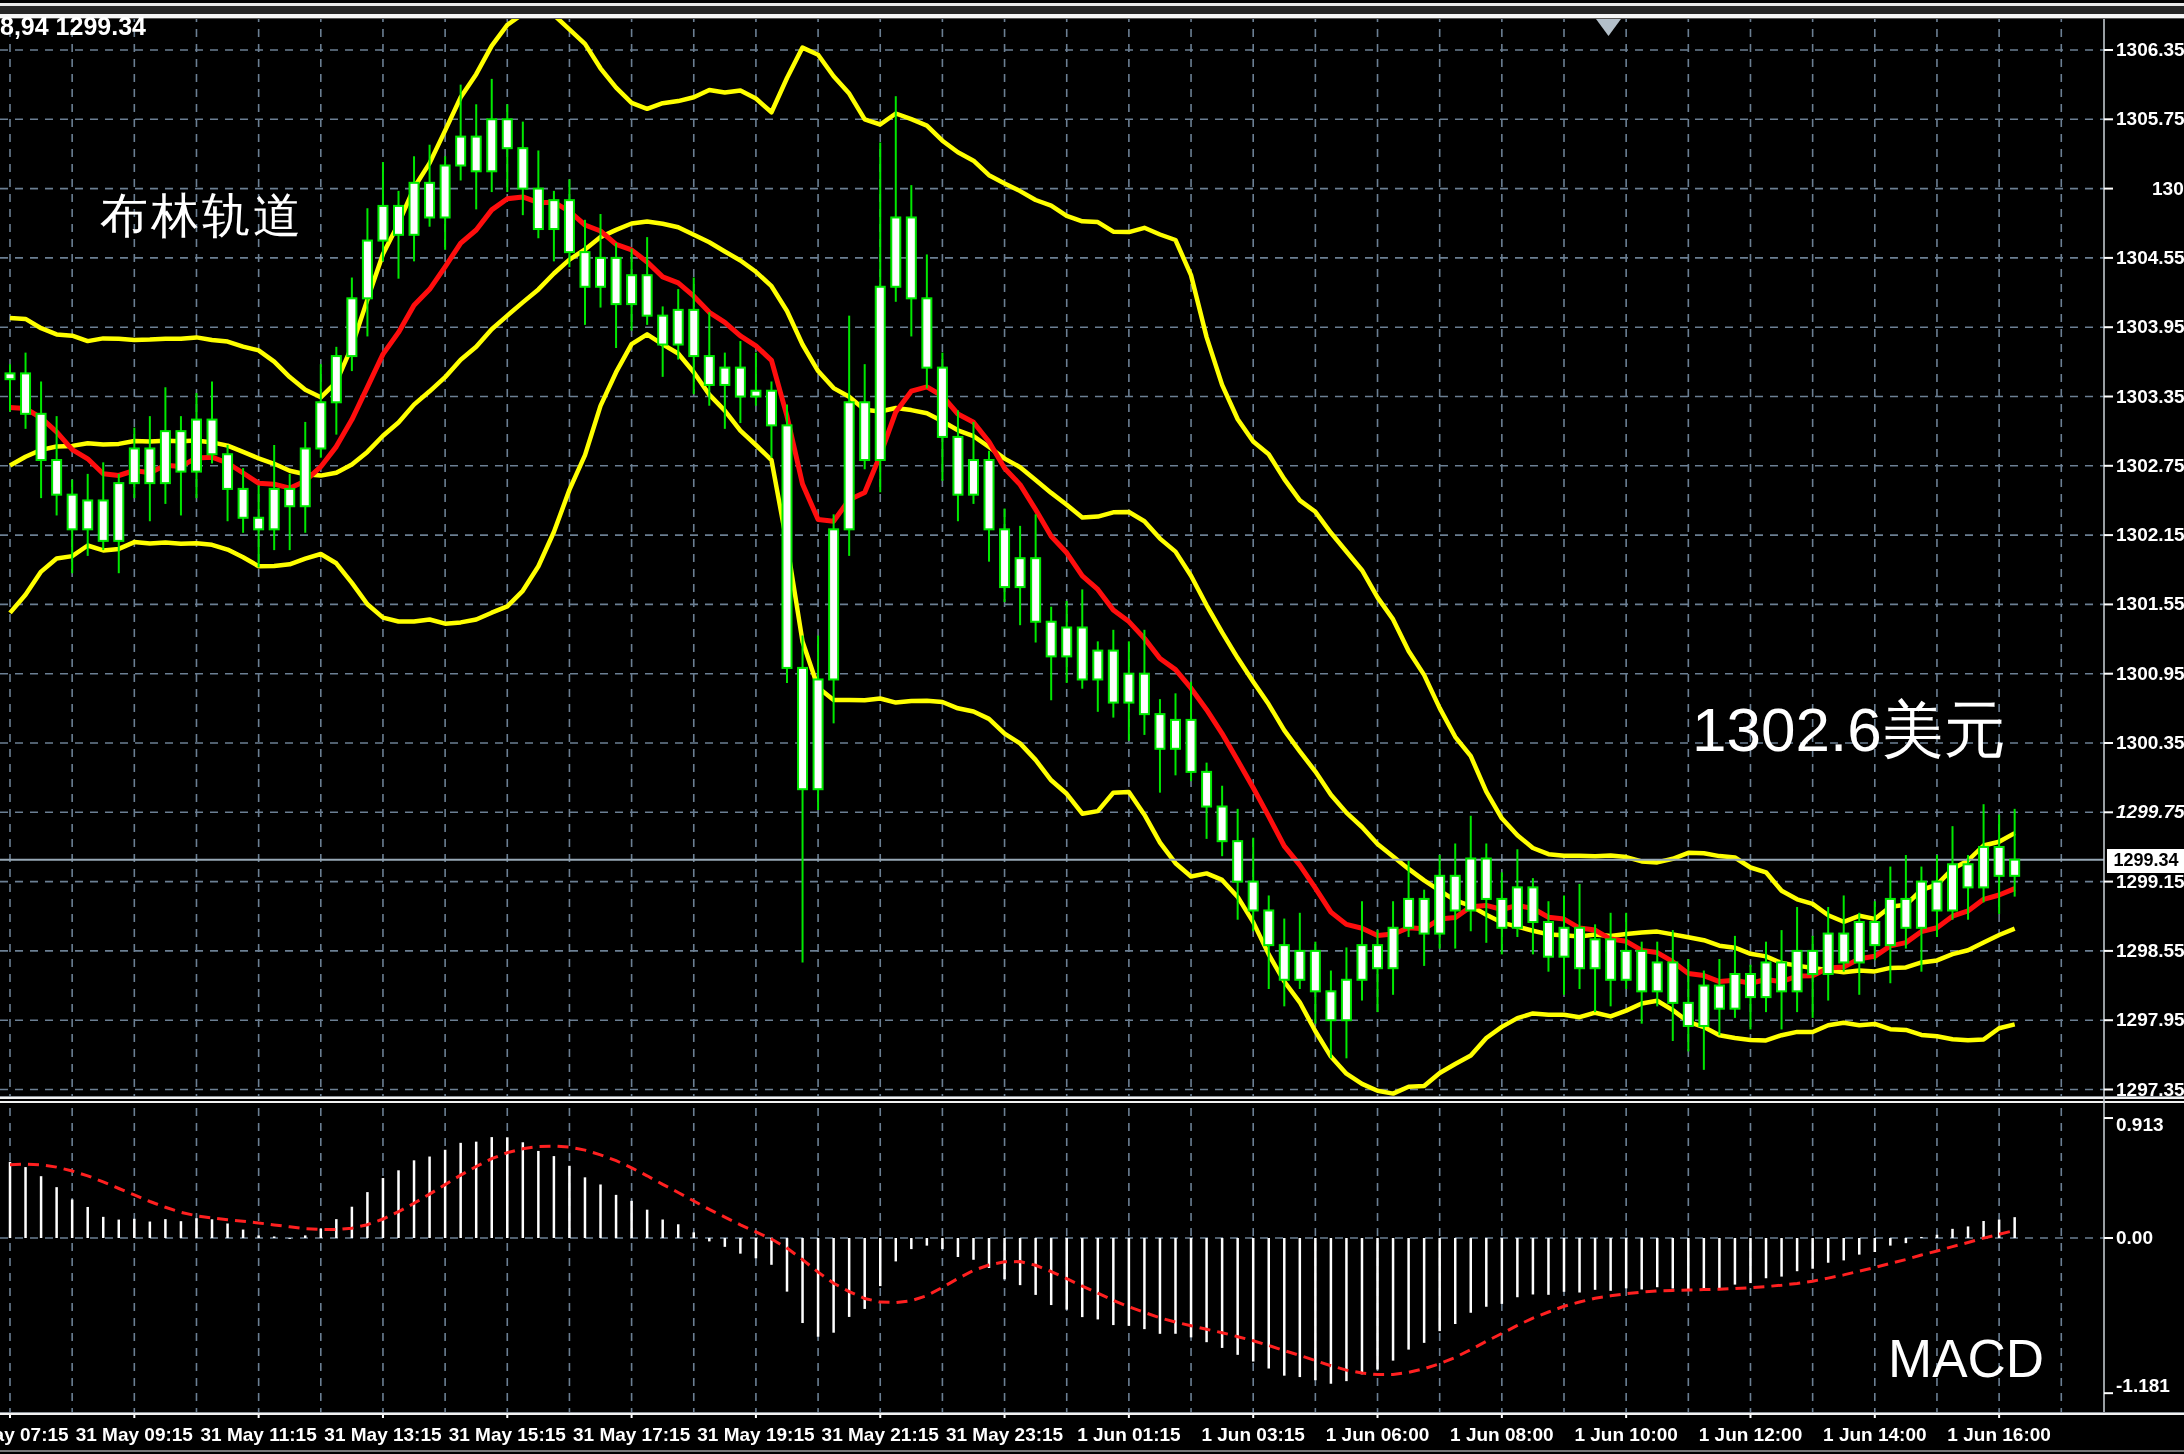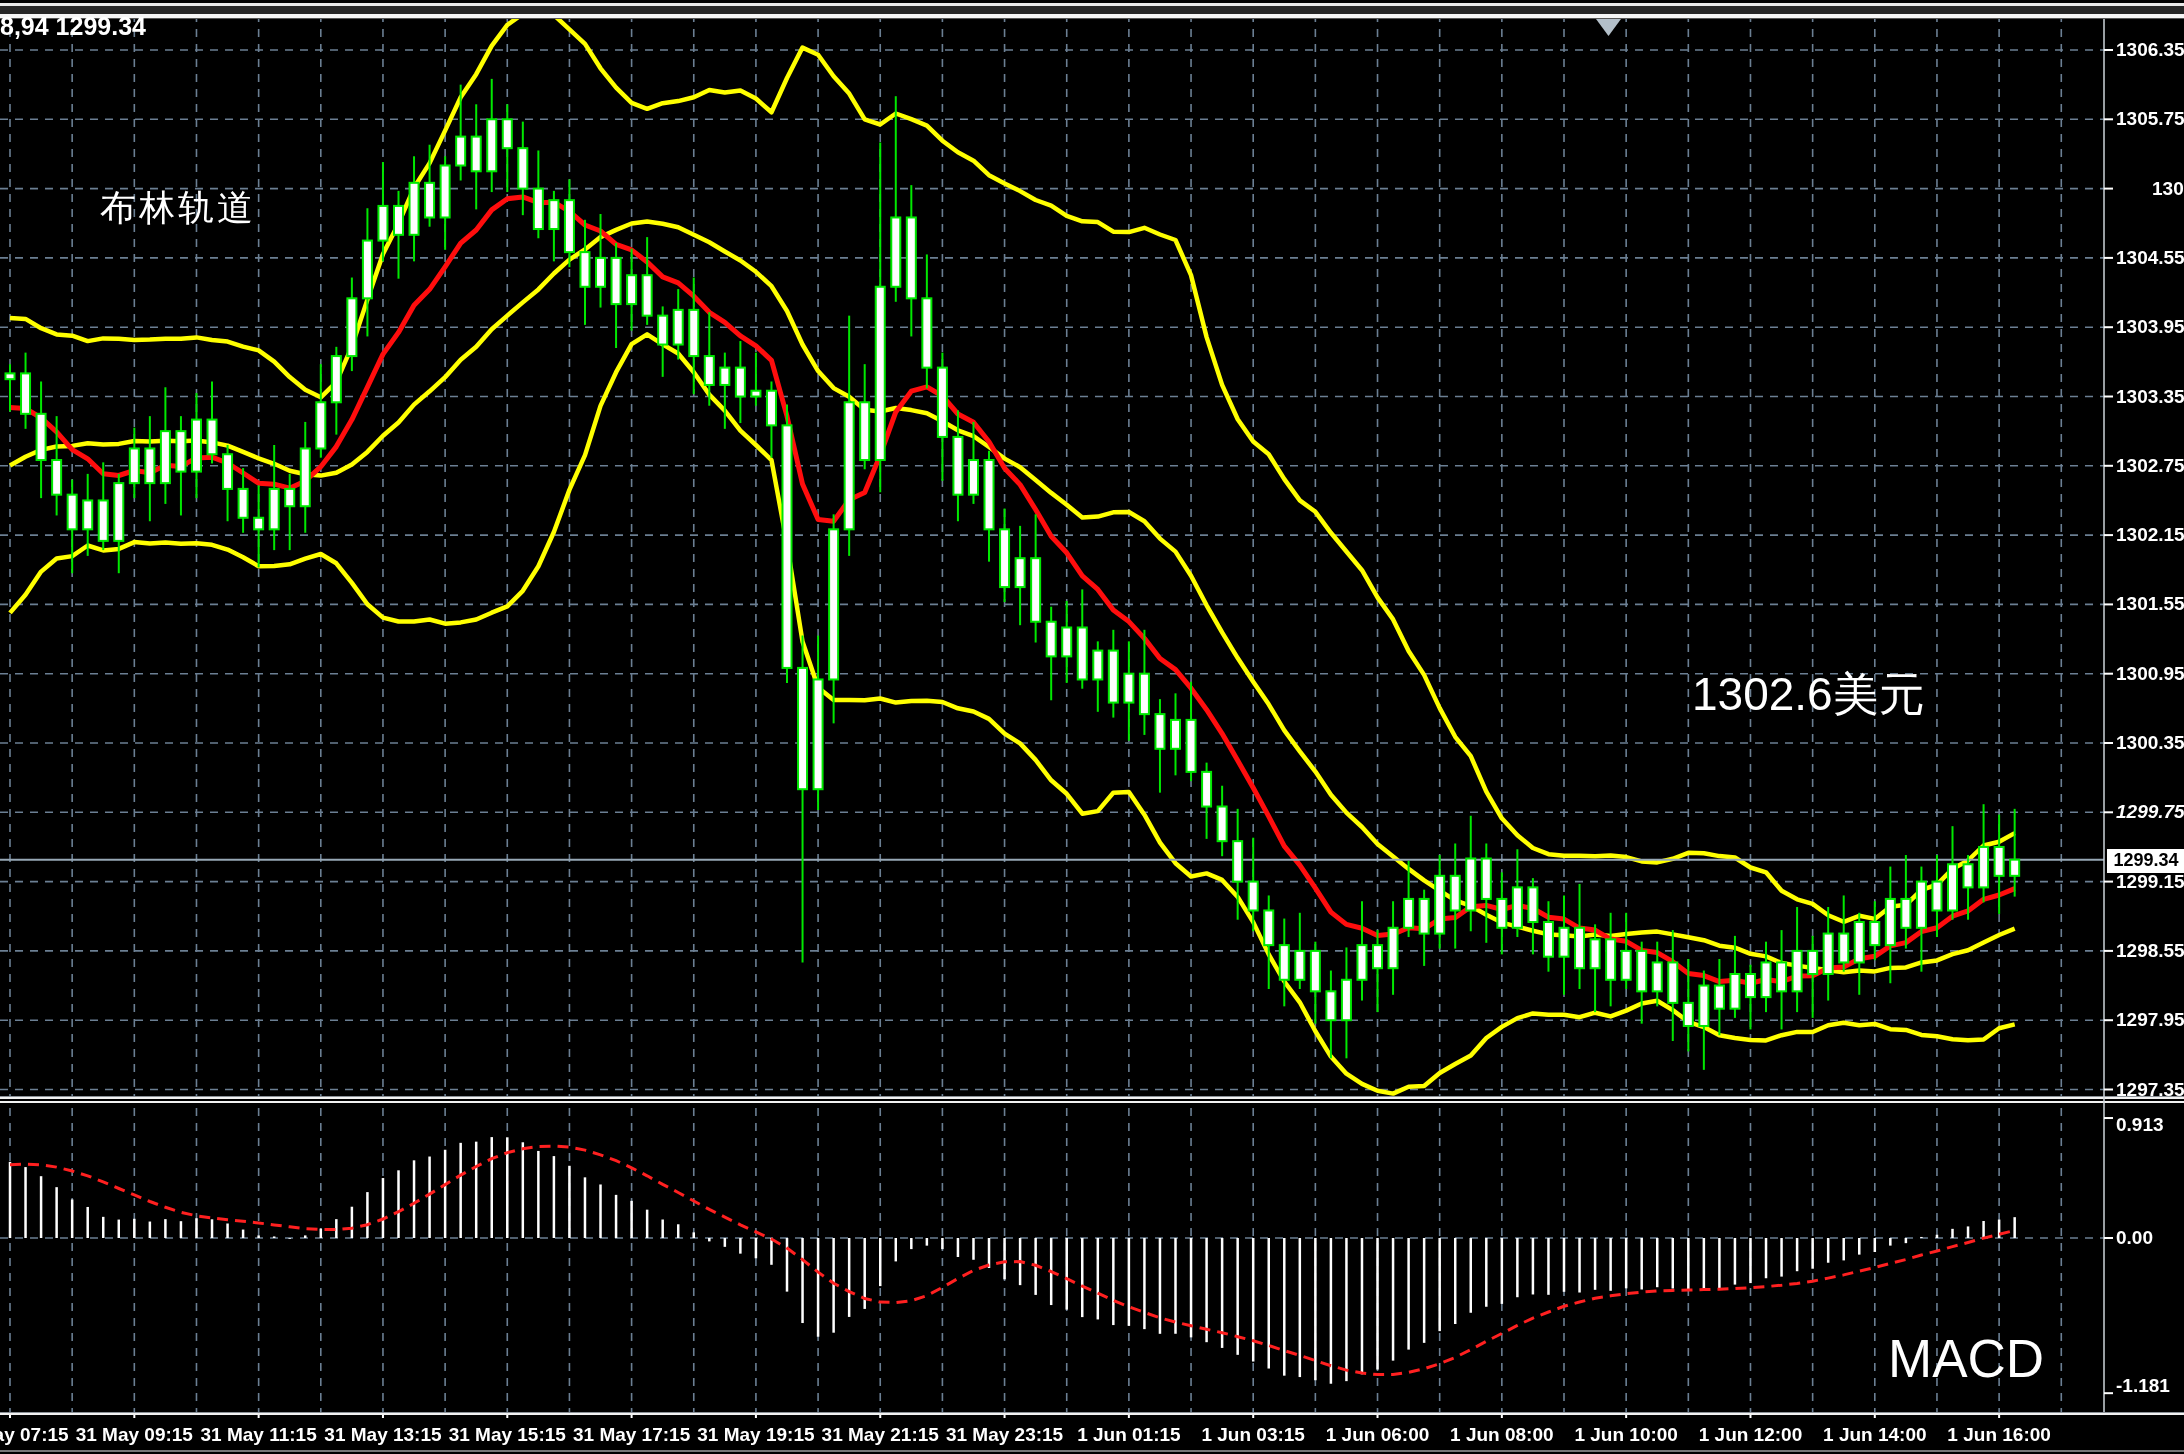--- a/index.html
+++ b/index.html
@@ -4,22 +4,22 @@
 <style>
   html,body{margin:0;padding:0;background:#000;}
   #screen{position:relative;width:2184px;height:1454px;background:#000;overflow:hidden;
           font-family:"Liberation Sans","DejaVu Sans",sans-serif;}
   #chart-svg{position:absolute;left:0;top:0;}
   .axis-label{position:absolute;color:#ffffff;font:700 19px "Liberation Sans","DejaVu Sans",sans-serif;
               white-space:nowrap;line-height:22px;}
   .time-label{transform:translateX(-50%);}
   .annot{position:absolute;color:#ffffff;white-space:nowrap;
          font-family:"Liberation Sans","DejaVu Sans",sans-serif;}
-  #annot-boll{left:100px;top:184px;font-size:36px;letter-spacing:3px;}
-  #annot-upper{left:1692px;top:664px;font-size:46px;}
+  #annot-boll{left:100px;top:184px;font-size:48px;letter-spacing:3px;}
+  #annot-upper{left:1692px;top:688px;font-size:62px;}
   #annot-lower{left:978px;top:1038px;font-size:46px;}
   #annot-macd{left:1888px;top:1328px;font-size:53px;}
   #ohlc-info{position:absolute;left:0px;top:12px;color:#fff;font:700 25px "Liberation Sans","DejaVu Sans",sans-serif;white-space:nowrap;}
   #price-badge{position:absolute;left:2106px;width:78px;height:24px;background:#ffffff;border:1px solid #000;
                color:#000;font:700 18px "Liberation Sans","DejaVu Sans",sans-serif;text-align:center;line-height:23px;}
   #price-axis{position:absolute;left:2104px;top:0;width:80px;height:1454px;padding-left:12px;}
   #time-axis{position:absolute;left:0;top:1418px;width:2104px;height:32px;background:#000;}
 </style>
 </head>
 <body>

